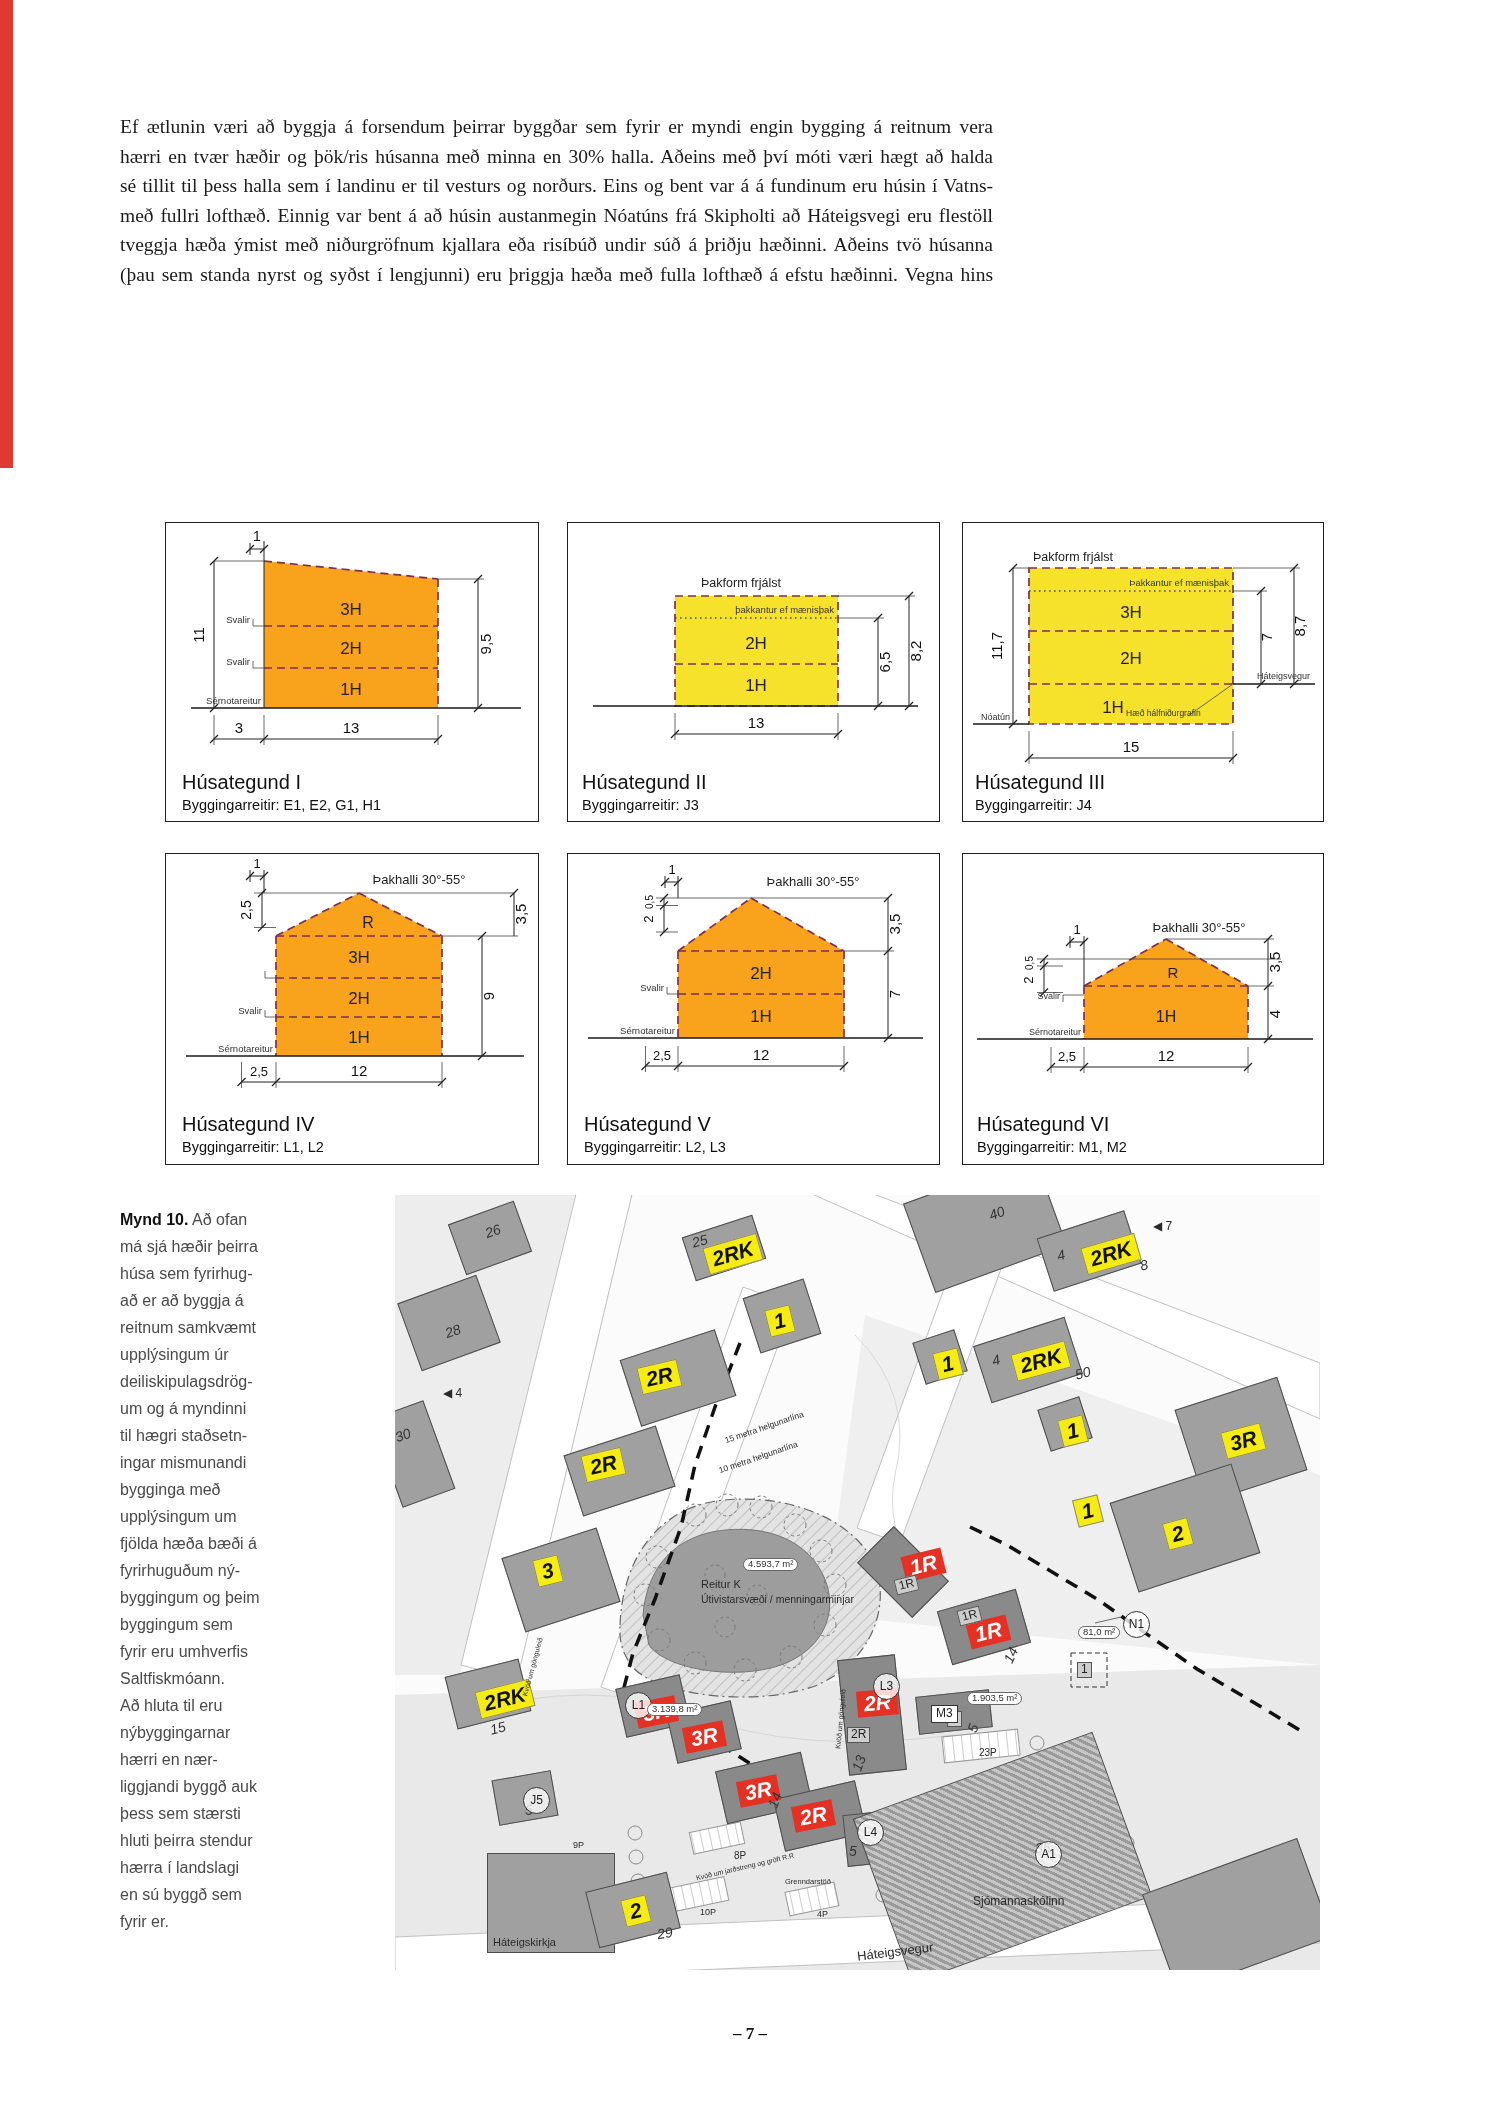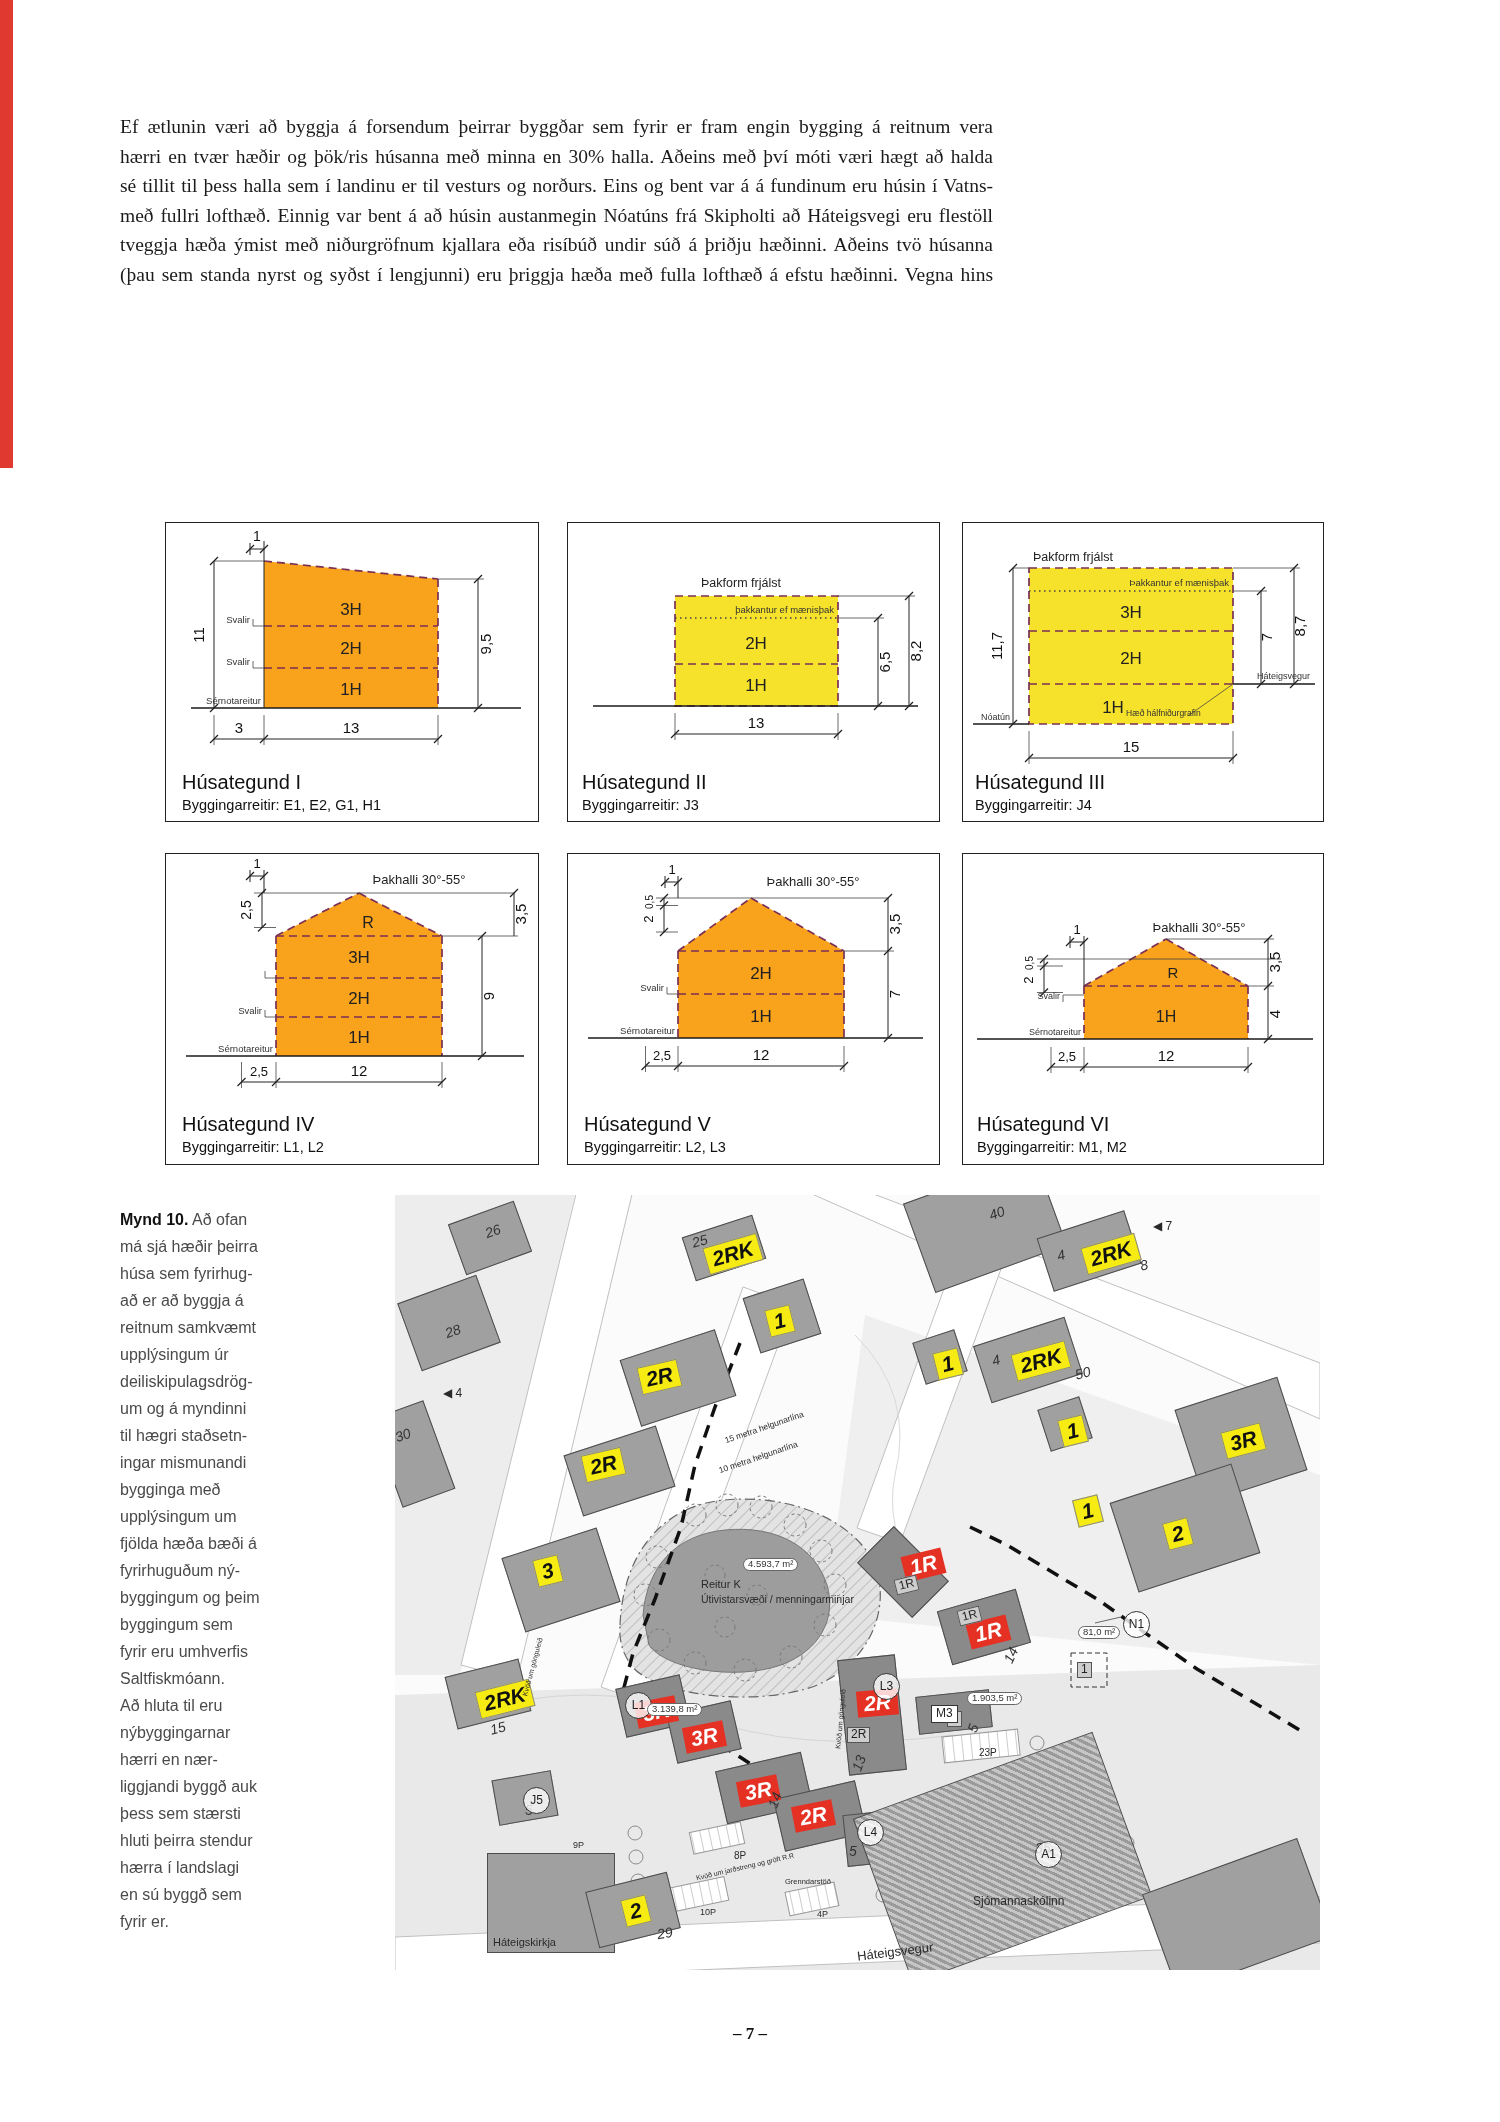--- a/index.html
+++ b/index.html
@@ -45,21 +45,21 @@
   .pagenum{position:absolute;left:700px;top:2024px;width:100px;text-align:center;
            font-family:"Liberation Serif",serif;font-weight:bold;font-size:17px;color:#111;}
 </style>
 </head>
 <body>
 
 <div class="page">
   <div class="red-bar"></div>
 
   <div class="intro">
-      <div class="pline">Ef ætlunin væri að byggja á forsendum þeirrar byggðar sem fyrir er fram engin bygging á reitnum vera</div>
+      <div class="pline">Ef ætlunin væri að byggja á forsendum þeirrar byggðar sem fyrir er myndi engin bygging á reitnum vera</div>
       <div class="pline">hærri en tvær hæðir og þök/ris húsanna með minna en 30% halla. Aðeins með því móti væri hægt að halda</div>
       <div class="pline">sé tillit til þess halla sem í landinu er til vesturs og norðurs. Eins og bent var á á fundinum eru húsin í Vatns-</div>
       <div class="pline">með fullri lofthæð. Einnig var bent á að húsin austanmegin Nóatúns frá Skipholti að Háteigsvegi eru flestöll</div>
       <div class="pline">tveggja hæða ýmist með niðurgröfnum kjallara eða risíbúð undir súð á þriðju hæðinni. Aðeins tvö húsanna</div>
       <div class="pline">(þau sem standa nyrst og syðst í lengjunni) eru þriggja hæða með fulla lofthæð á efstu hæðinni. Vegna hins</div>
     </div>
 
   <div class="dbox" style="left:165px;top:522px;width:372px;height:298px;">
     <svg width="369" height="295" viewBox="0 0 369 295">
       <g>

